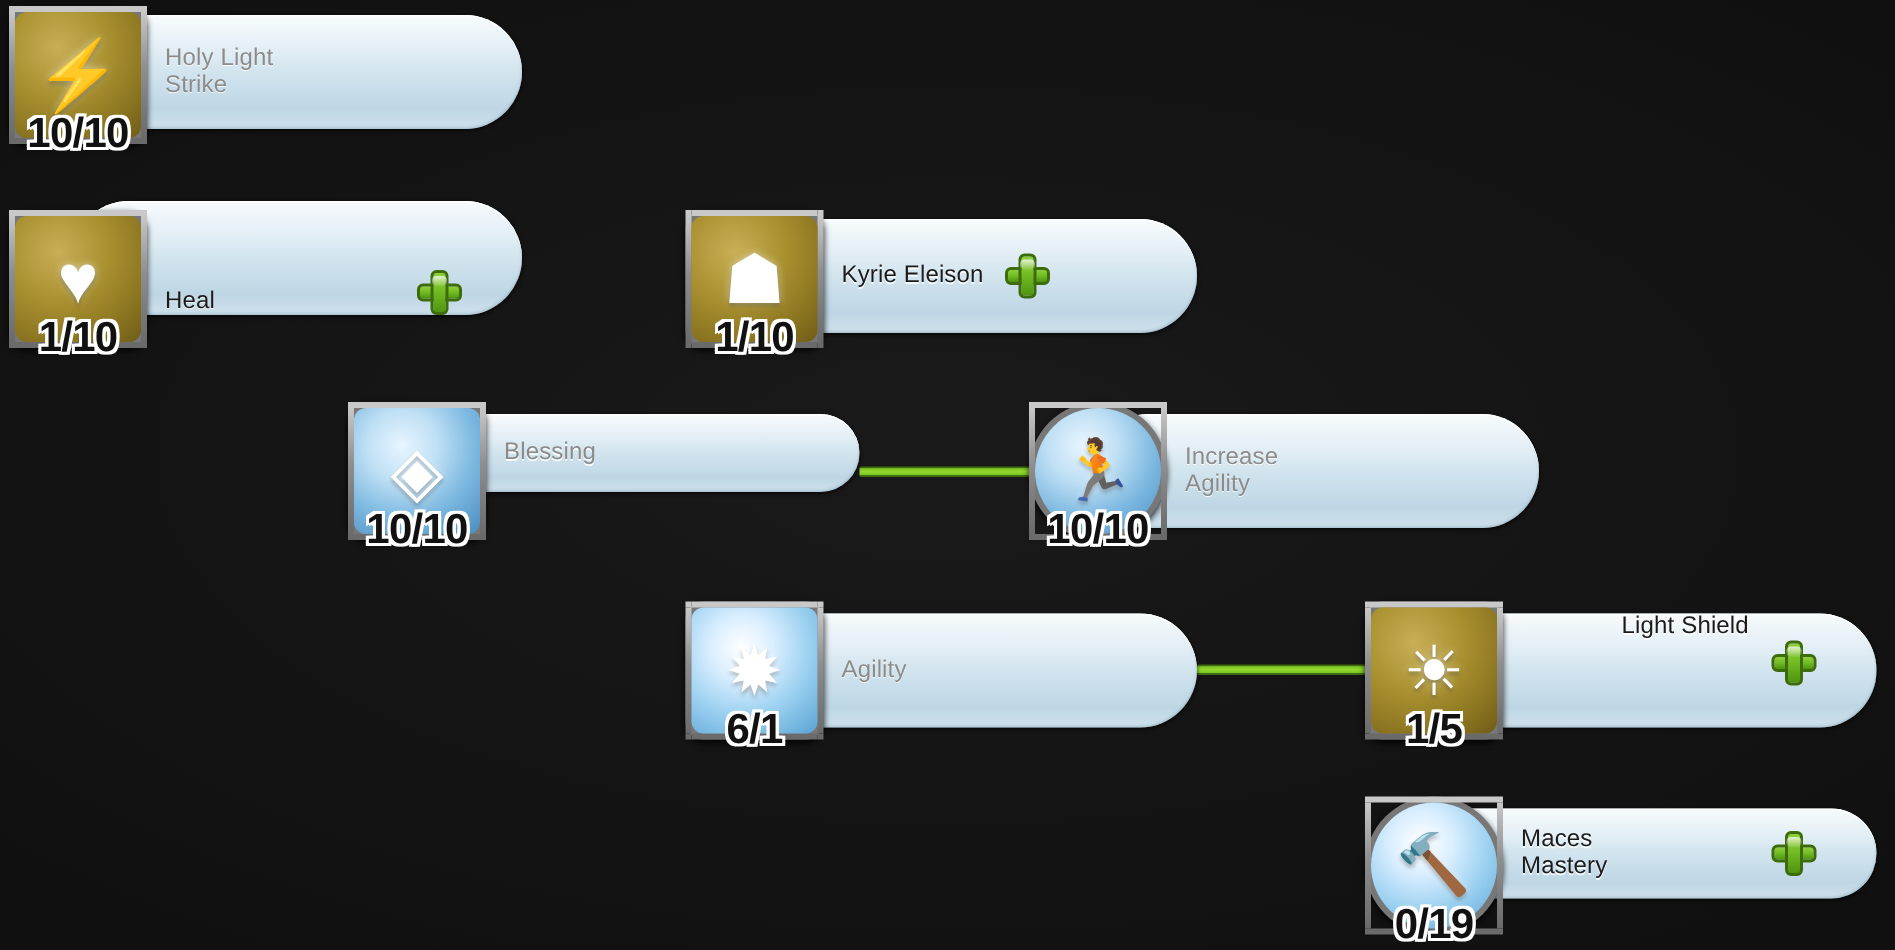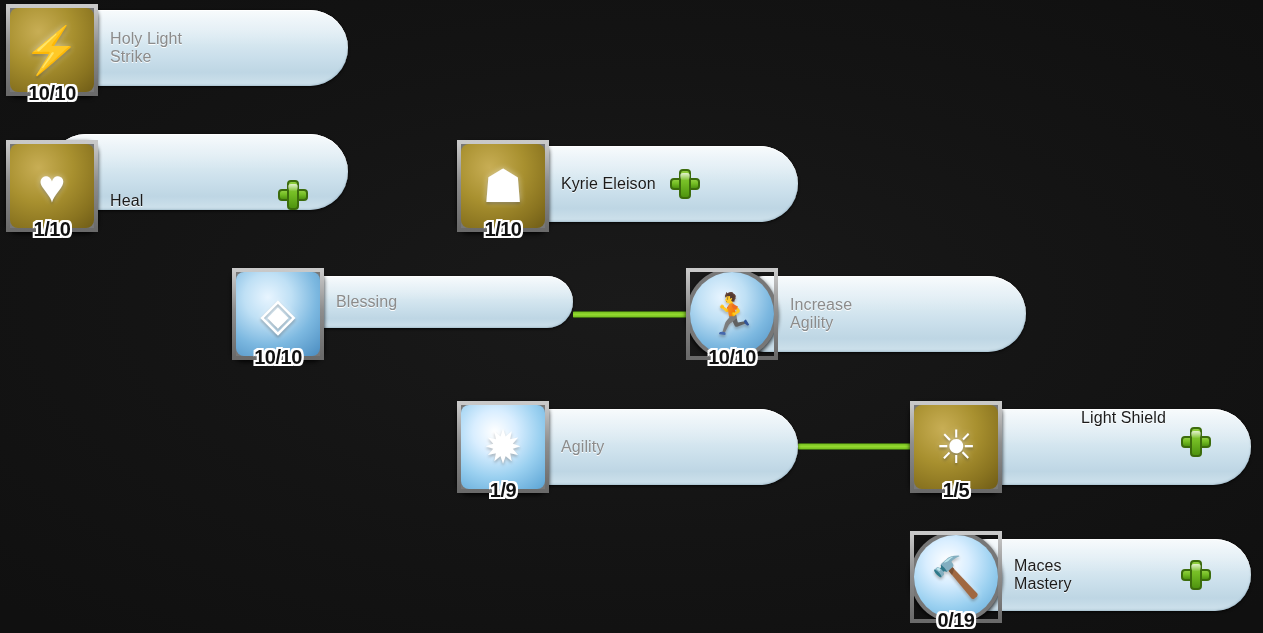--- a/index.html
+++ b/index.html
@@ -176,21 +176,21 @@
   }
   .glyph.small { font-size: 40px; }
 
   
   .rank {
     position: absolute;
     left: 0;
     right: 0;
     bottom: -9px;
     text-align: center;
-    font-size: 20px;
+    font-size: 28px;
     font-weight: 700;
     color: #111;
     letter-spacing: -0.5px;
     z-index: 8;
     pointer-events: none;
     text-shadow:
       -2px -2px 0 #fff,  2px -2px 0 #fff,
       -2px  2px 0 #fff,  2px  2px 0 #fff,
       -2px  0   0 #fff,  2px  0   0 #fff,
        0   -2px 0 #fff,  0    2px 0 #fff;
@@ -276,42 +276,42 @@
     </div>
     <div class="node" style="left: 0px; top: 0px;">
       <div class="pill state-maxed" style="left: 499px; top: 409px; width: 299px; height: 76px; padding-left: 62px; padding-right: 18px;">
         <div class="pill-label">Agility</div>
       </div>
       <div class="icon square" style="left: 457px; top: 401px;">
         <div class="frame"></div>
         <div class="art ice">
           <span class="glyph">✹</span>
         </div>
-        <div class="rank">1/9</div>
+        <div class="rank">6/1</div>
       </div>
     </div>
     <div class="node" style="left: 0px; top: 0px;">
       <div class="pill state-open" style="left: 952px; top: 409px; width: 299px; height: 76px; padding-left: 62px; padding-right: 18px; flex-direction: column;">
         <div class="pill-label">Light Shield</div>
         <div class="plus" style="margin-left: auto; margin-right: 22px;">
           <i class="h"></i>
           <i class="v"></i>
           <span class="gloss"></span>
         </div>
       </div>
       <div class="icon square" style="left: 910px; top: 401px;">
         <div class="frame"></div>
         <div class="art gold">
           <span class="glyph">☀</span>
         </div>
         <div class="rank">1/5</div>
       </div>
     </div>
     <div class="node" style="left: 0px; top: 0px;">
-      <div class="pill state-open" style="left: 952px; top: 539px; width: 299px; height: 72px; padding-left: 62px; padding-right: 18px;">
+      <div class="pill state-open" style="left: 952px; top: 539px; width: 299px; height: 60px; padding-left: 62px; padding-right: 18px;">
         <div class="pill-label">Maces
 Mastery</div>
         <div class="plus" style="margin-left: auto; margin-right: 22px;">
           <i class="h"></i>
           <i class="v"></i>
           <span class="gloss"></span>
         </div>
       </div>
       <div class="icon round" style="left: 910px; top: 531px;">
         <div class="frame"></div>

